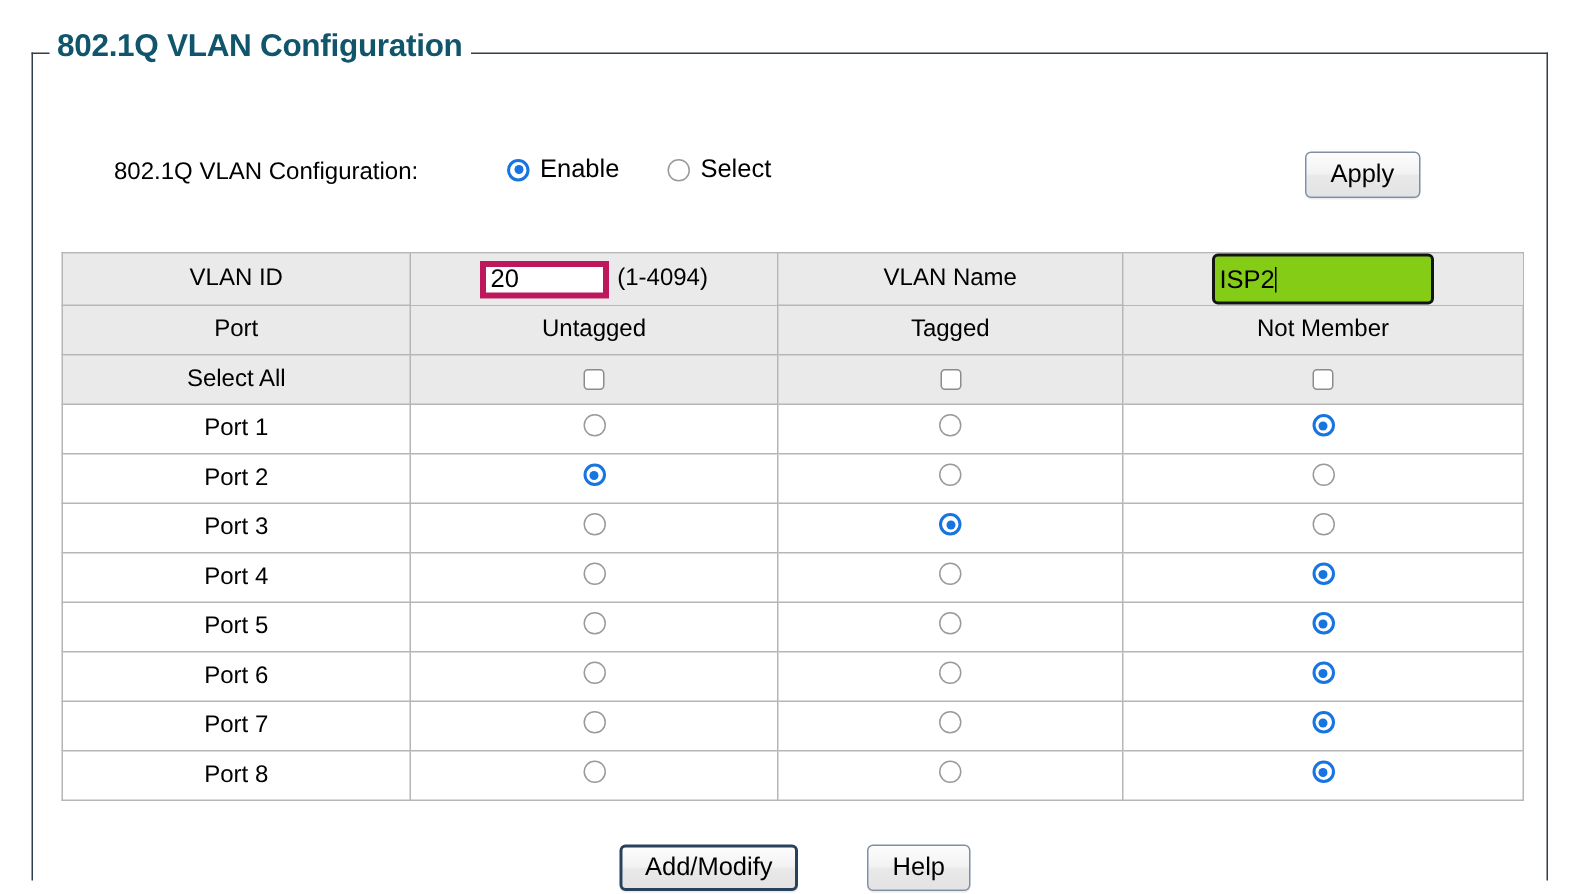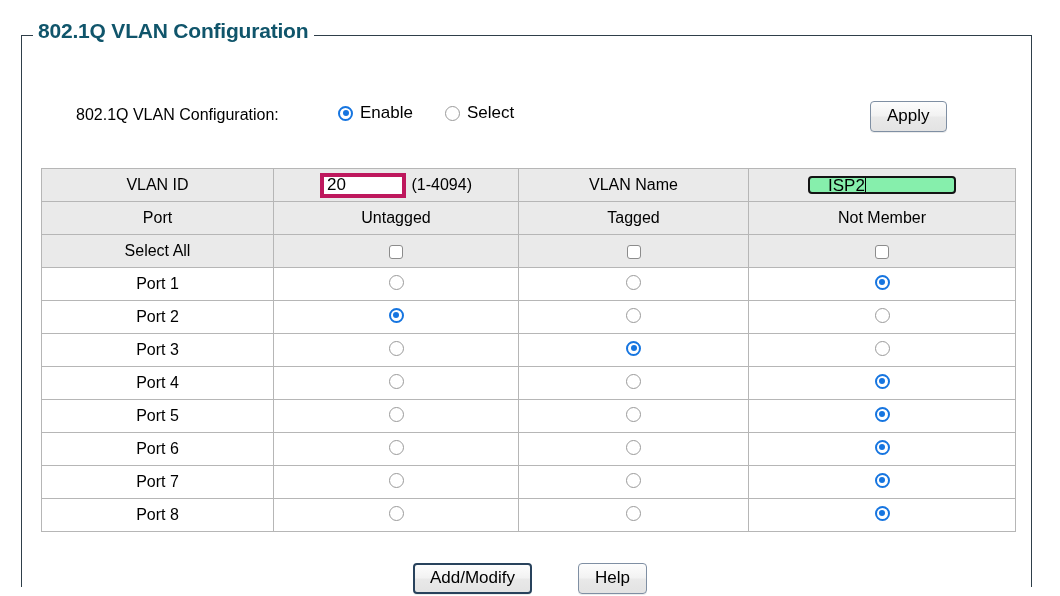--- a/index.html
+++ b/index.html
@@ -178,26 +178,26 @@
     width: 1px;
     height: 17px;
     background: #000;
     vertical-align: -3px;
     margin-left: 0px;
   }
   .name-wrap {
     display: inline-flex;
     align-items: center;
     width: 148px;
-    height: 18px;
+    height: 34px;
     border: 2px solid #141414;
     border-radius: 4px;
-    background: #86efac;
-    box-sizing: border-box;
-    padding-left: 18px;
+    background: #84cc16;
+    box-sizing: border-box;
+    padding-left: 3px;
     vertical-align: middle;
     overflow: hidden;
   }
   .name-val {
     font-size: 17px;
     line-height: 19px;
     color: #000;
   }
 
   

